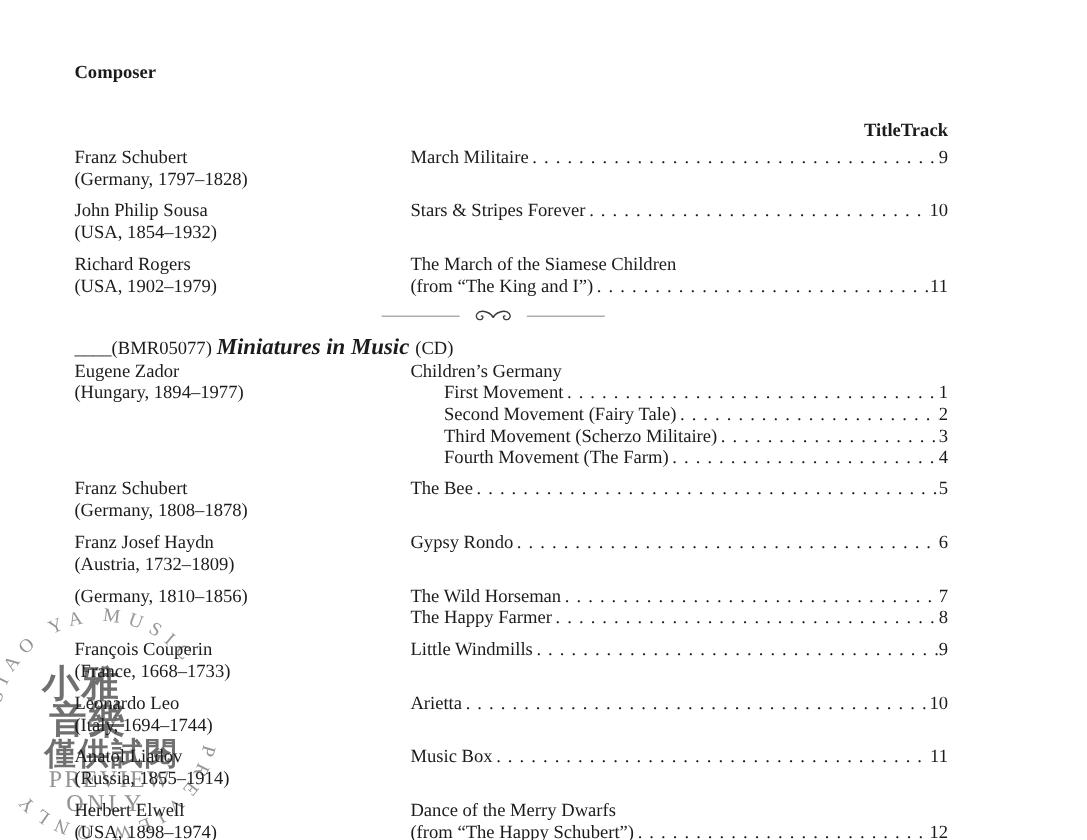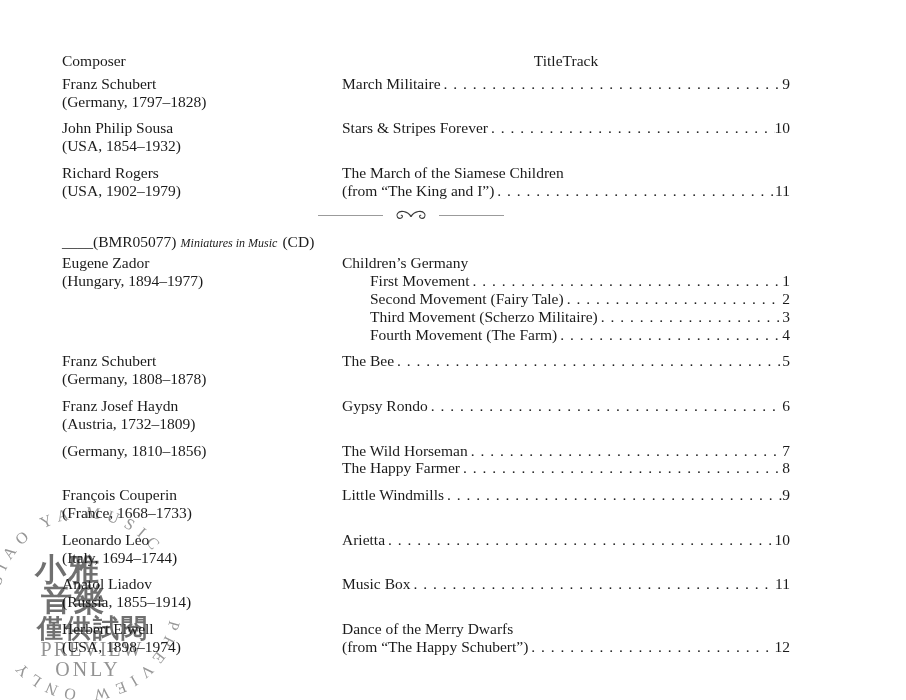--- a/index.html
+++ b/index.html
@@ -19,41 +19,41 @@
   }
   .wm-ring{font-family:"Liberation Serif",serif;font-size:16px;letter-spacing:6.5px;fill:#8e8e8e;}
   .wm-cjk{font-family:"DejaVu Sans",sans-serif;font-weight:bold;fill:#646464;}
   .wm-latin{font-family:"Liberation Serif",serif;fill:#8a8a8a;}
   
   .content{
     position:relative;z-index:1;
     padding:52px 116px 0 62px;
     font-size:15.5px;line-height:17.8px;
   }
-  .hdr-row{display:flex;font-weight:normal;margin-bottom:5px;}
+  .hdr-row{display:flex;font-weight:bold;margin-bottom:5px;}
   .col-left{flex:0 0 280px;width:280px;}
   .col-right{flex:1;min-width:0;}
-  .hdr-right{display:flex;justify-content:center;}
+  .hdr-right{display:flex;justify-content:flex-end;margin-top:48px;}
   .row{display:flex;margin-bottom:9px;}
   .tline{display:flex;align-items:center;}
   .tline.indent{padding-left:28px;}
   .ttext{white-space:nowrap;}
   .leader{
     flex:1;min-width:8px;overflow:hidden;white-space:nowrap;
     padding-left:3px;padding-right:2px;letter-spacing:1px;
   }
   .track{flex:0 0 auto;text-align:right;}
   
   .divider{display:flex;align-items:center;width:186px;margin:6px 0 10px 256px;}
   .dline{flex:1;border-top:1px solid #9b9b9b;height:0;}
   .ornament{margin:0 9px;flex:0 0 auto;}
   
   .heading{margin-bottom:2px;white-space:nowrap;}
   .blank{letter-spacing:0;}
-  .album{font-weight:normal;font-style:italic;font-size:12px;margin:0 5px 0 4px;}
+  .album{font-weight:bold;font-style:italic;font-size:19px;margin:0 5px 0 4px;}
 </style>
 </head>
 <body>
 
 <div class="page">
 
   <svg class="watermark" viewBox="0 0 220 210" aria-hidden="true">
     <defs>
       <path id="wmCircle" d="M 15 106 A 86 86 0 1 1 187 106 A 86 86 0 1 1 15 106" fill="none"></path>
     </defs>

